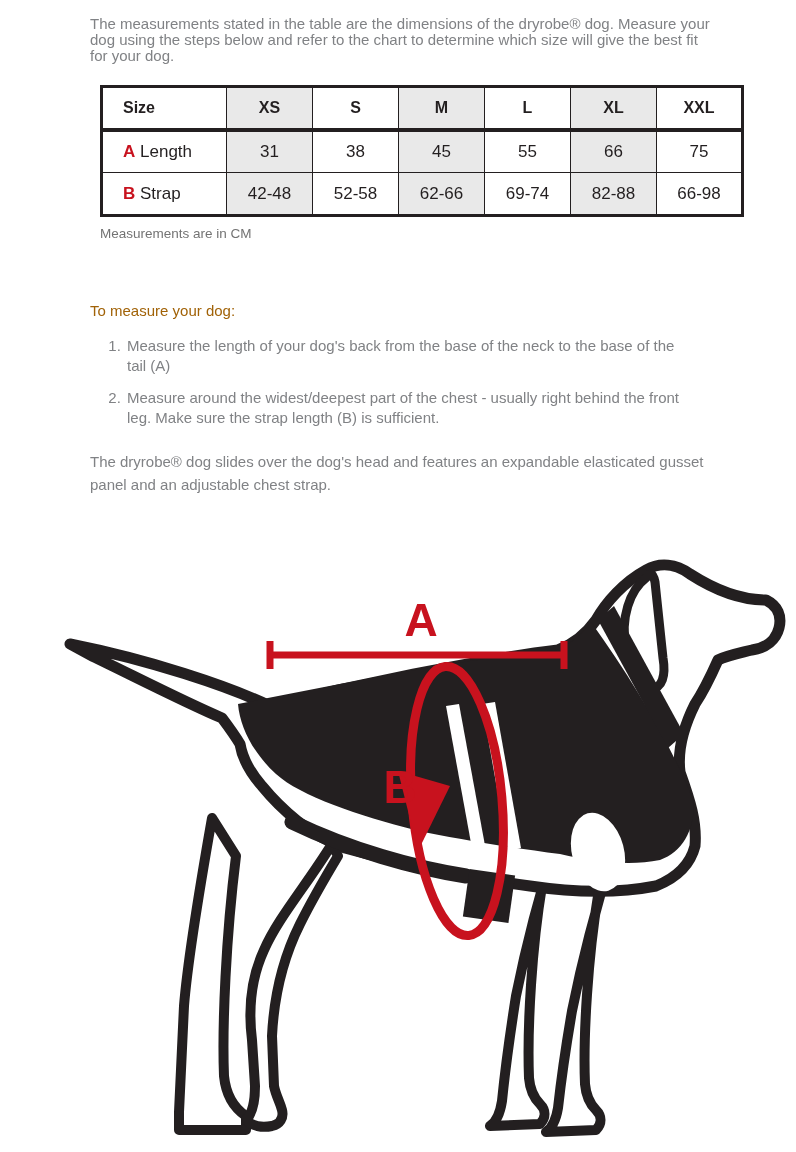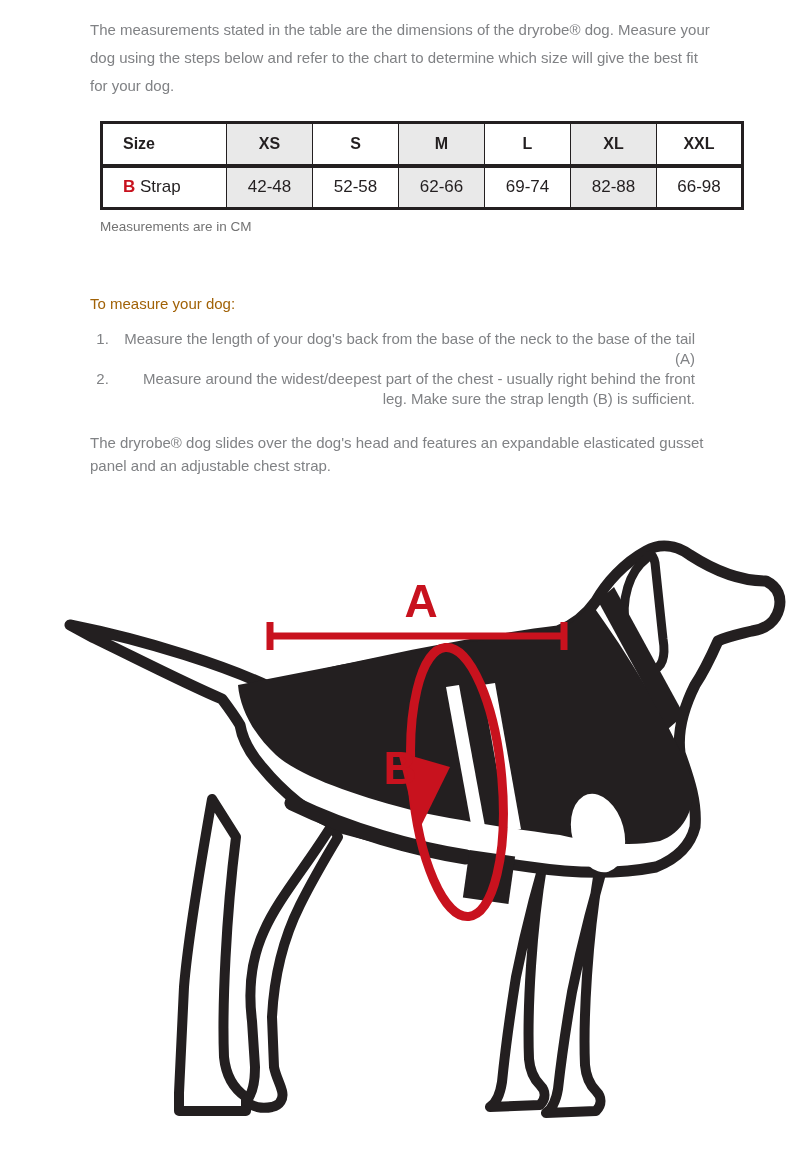--- a/index.html
+++ b/index.html
@@ -10,21 +10,21 @@
     font-family:"Liberation Sans", sans-serif;
     color:#808285;
     position:relative;
     overflow:hidden;
   }
   .content { padding:16px 0 0 90px; }
 
   .intro {
     width:622px;
     font-size:15px;
-    line-height:28px;
+    line-height:16px;
     margin:0;
   }
 
   
   table.size-table {
     border-collapse:collapse;
     margin:21px 0 0 10px;
     color:#231f20;
     border:3px solid #231f20;
   }
@@ -62,21 +62,21 @@
     font-weight:normal;
     color:#a16207;
   }
   ol.steps {
     margin:17px 0 0 0;
     padding:0 0 0 23px;
     width:605px;
     font-size:15px;
     line-height:20px;
   }
-  ol.steps li { margin:0; padding-left:2px;text-align:right; }
+  ol.steps li { margin:12px; padding-left:2px; }
 
   .outro {
     width:622px;
     font-size:15px;
     line-height:23px;
     margin:22px 0 0 0;
   }
 
   svg.diagram { display:block; margin-top:60px; }
   .red-label {
@@ -99,20 +99,29 @@
         <th class="col-size">Size</th>
         <th class="shaded">XS</th>
         <th>S</th>
         <th class="shaded">M</th>
         <th>L</th>
         <th class="shaded">XL</th>
         <th>XXL</th>
       </tr>
     </thead>
     <tbody>
+      <tr>
+        <td class="col-size"><span class="row-letter">A</span> <span>Length</span></td>
+        <td class="shaded">31</td>
+        <td>38</td>
+        <td class="shaded">45</td>
+        <td>55</td>
+        <td class="shaded">66</td>
+        <td>75</td>
+      </tr>
       <tr>
         <td class="col-size"><span class="row-letter">B</span> <span>Strap</span></td>
         <td class="shaded">42-48</td>
         <td>52-58</td>
         <td class="shaded">62-66</td>
         <td>69-74</td>
         <td class="shaded">82-88</td>
         <td>66-98</td>
       </tr>
     </tbody>

